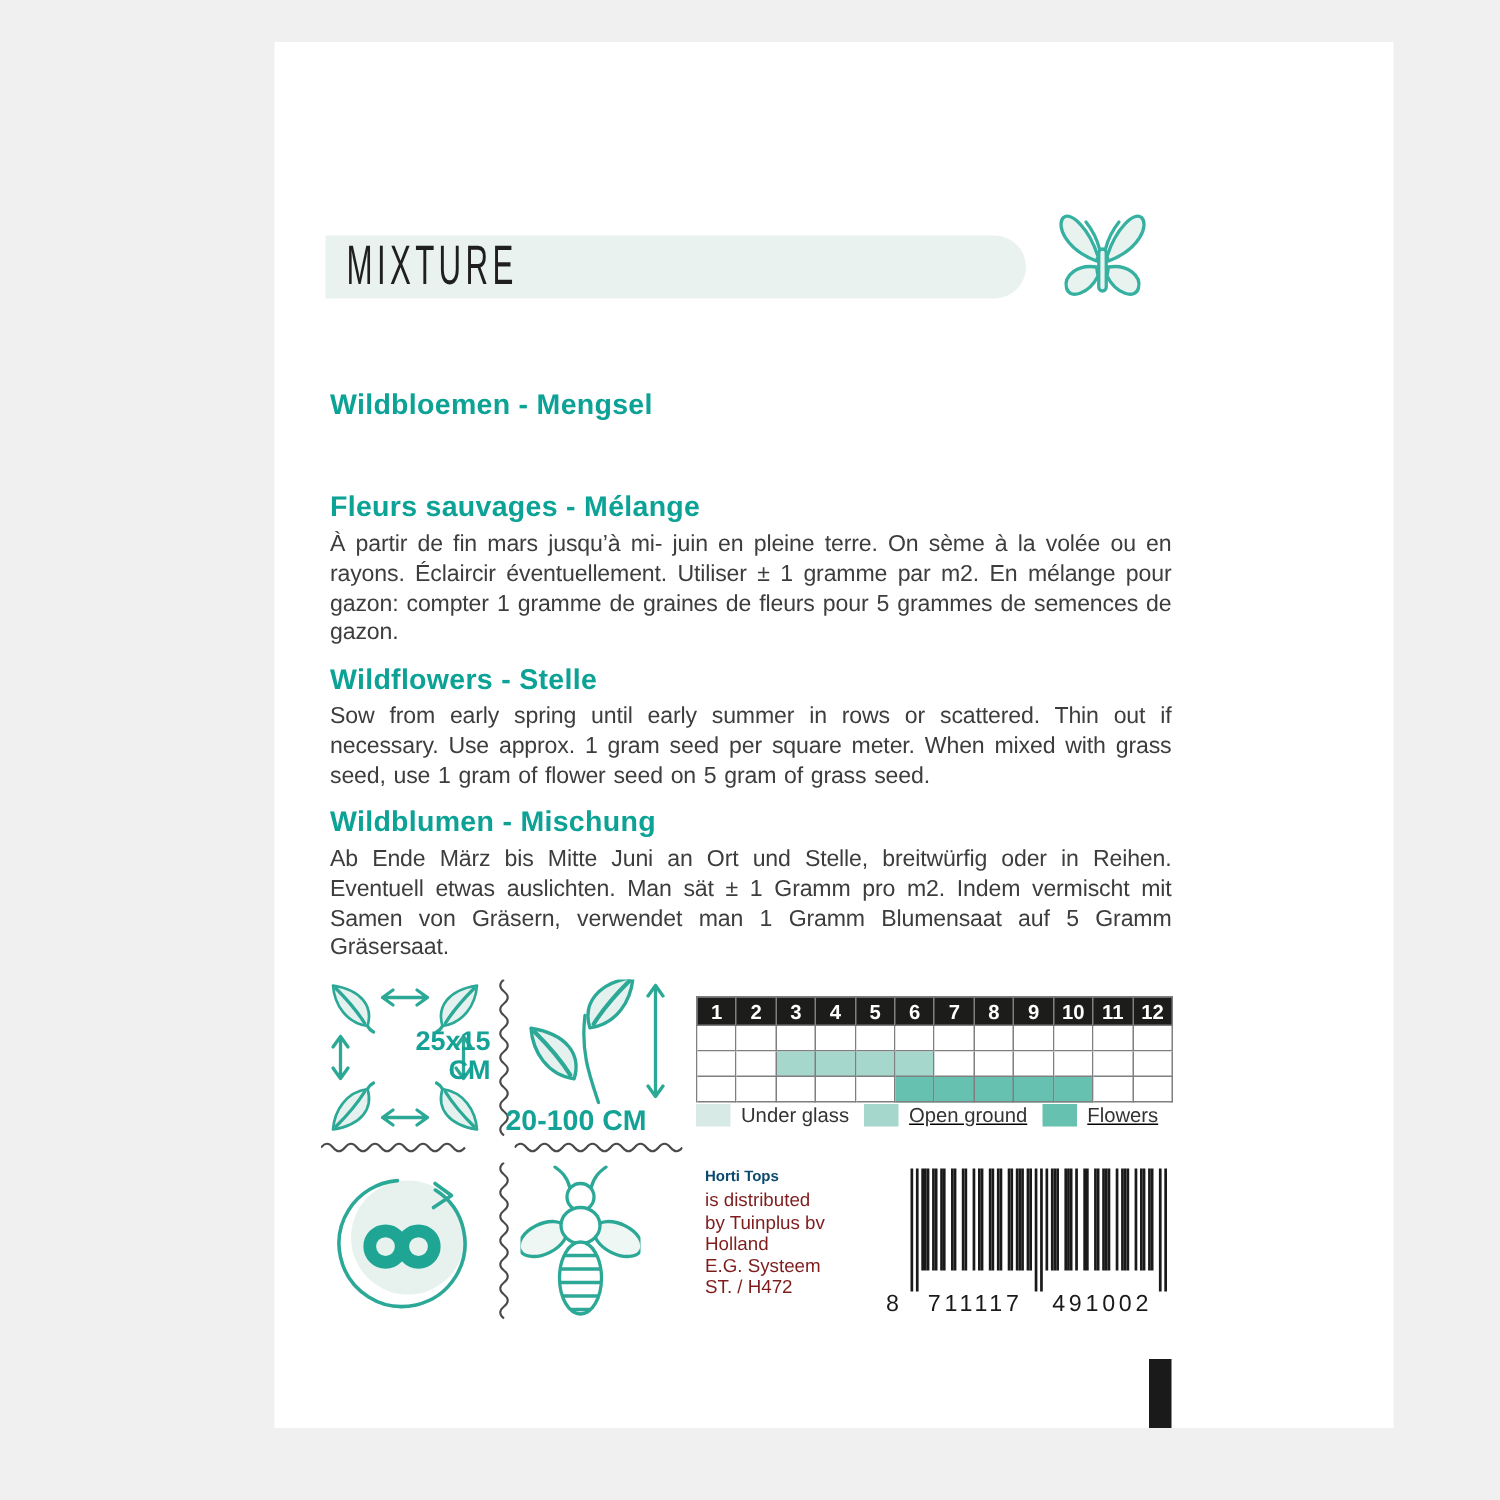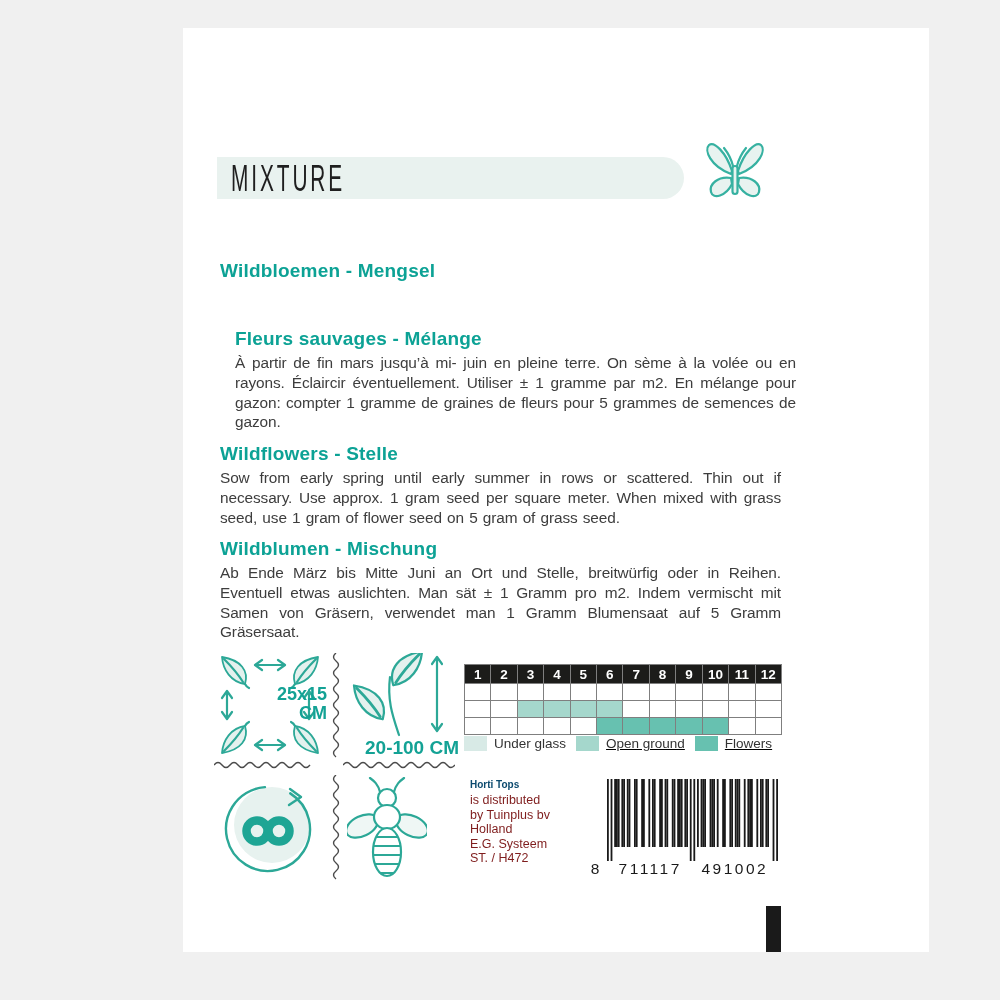--- a/index.html
+++ b/index.html
@@ -15,29 +15,29 @@
   .banner-title { font-size:29px; font-weight:500; color:#1f1f1f; letter-spacing:4px;
                   transform:scale(0.72,1.28); transform-origin:left center; margin-left:14px; white-space:nowrap; }
   .butterfly { position:absolute; left:520px; top:111px; width:64px; height:66px; }
 
   
   .sections { position:absolute; left:37px; top:0; width:561px; }
   .sec { position:absolute; left:0; width:561px; }
   .sec h2 { font-size:19px; font-weight:700; color:#0ca295; letter-spacing:0.2px; margin-bottom:3px; }
   .sec p  { font-size:15.4px; line-height:19.8px; color:#3d3d3d; text-align:justify;
             letter-spacing:-0.1px; word-spacing:1px; }
-  .sec-0 { top:186px;margin-top:46px; } .sec-1 { top:300px;margin-left:15px; } .sec-2 { top:415px; } .sec-3 { top:510px; }
+  .sec-0 { top:186px;margin-top:46px; } .sec-1 { top:300px; } .sec-2 { top:415px; } .sec-3 { top:510px; }
 
   
   .iconbox { position:absolute; }
   .spacing-box { left:30px; top:625px; width:114px; height:104px; }
   .spacing-label { position:absolute; left:0; right:0; top:32px; text-align:right;
                    font-size:18px; line-height:19px; font-weight:700; color:#13a295; }
   .height-box { left:162px; top:625px; width:106px; height:104px; }
-  .height-label { position:absolute; left:-8px; right:-8px; top:84px; text-align:right;
+  .height-label { position:absolute; left:-8px; right:-8px; top:84px; text-align:left;
                   font-size:19px; font-weight:700; color:#13a295; white-space:nowrap; }
   .perennial-box { left:38px; top:754px; width:94px; height:94px; }
   .bee-box { left:164px; top:749px; width:80px; height:106px; }
 
   .vwave { position:absolute; width:8px; }
   .vwave-1 { left:149px; top:625px; height:108px; }
   .vwave-2 { left:149px; top:747px; height:110px; }
   .hwave { position:absolute; height:8px; top:733px; }
   .hwave-1 { left:31px; width:98px; }
   .hwave-2 { left:160px; width:112px; }

